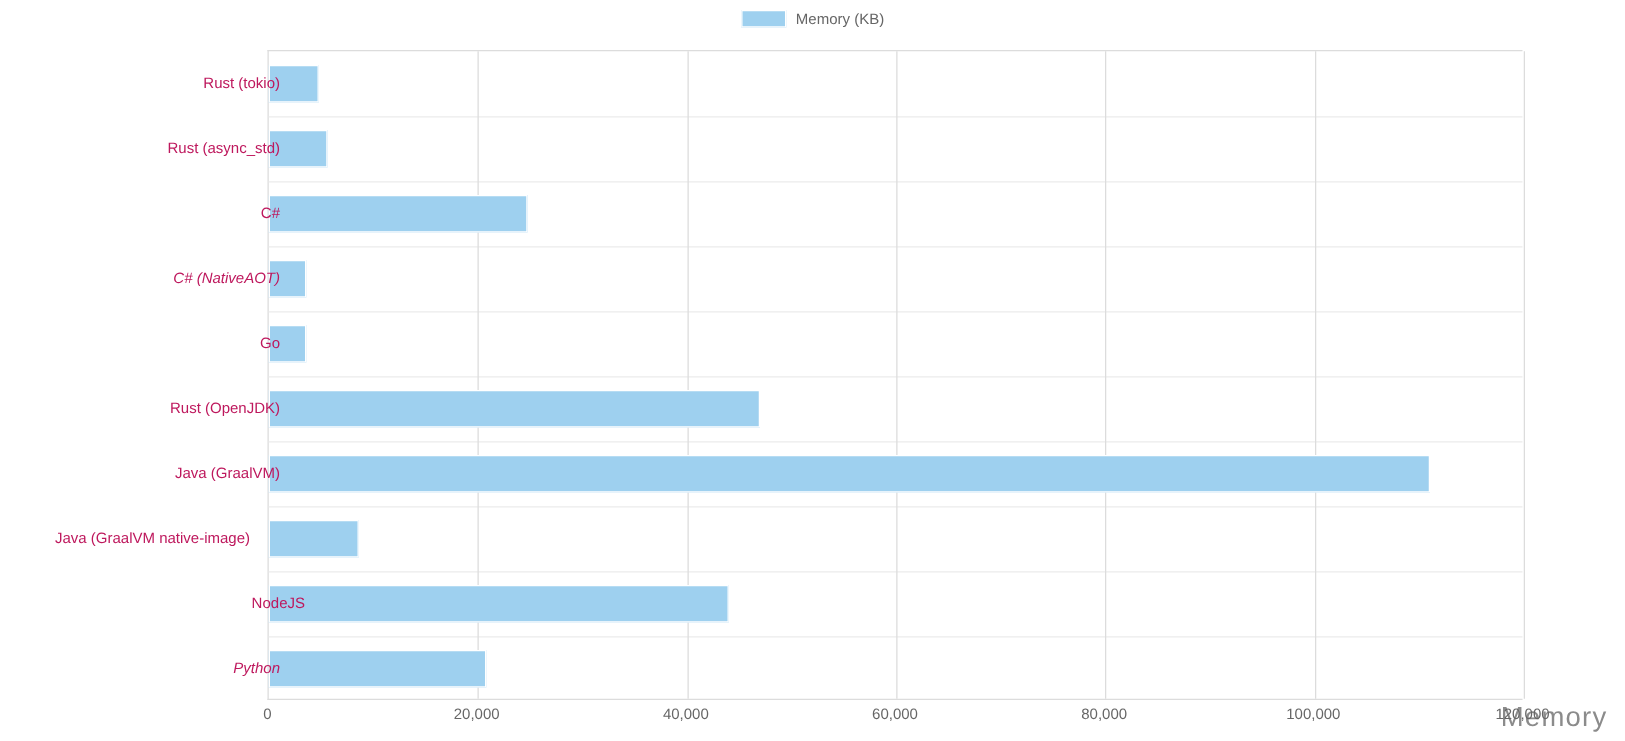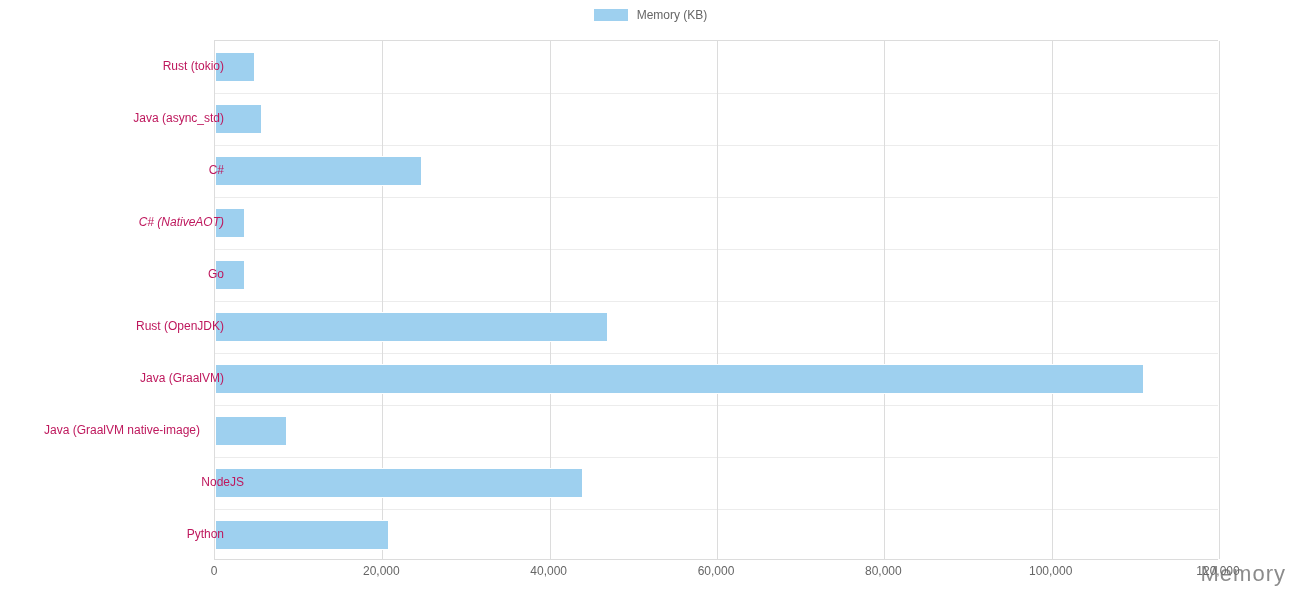--- a/index.html
+++ b/index.html
@@ -138,21 +138,21 @@
 <div class="watermark">Memory</div>
 
 <div class="x-label" style="left: 214px;">0</div>
 <div class="x-label" style="left: 381.333px;">20,000</div>
 <div class="x-label" style="left: 548.667px;">40,000</div>
 <div class="x-label" style="left: 716px;">60,000</div>
 <div class="x-label" style="left: 883.333px;">80,000</div>
 <div class="x-label" style="left: 1050.67px;">100,000</div>
 <div class="x-label" style="left: 1218px;">120,000</div>
 <div class="y-label" style="top: 66px;">Rust (tokio)</div>
-<div class="y-label" style="top: 118px;">Java (async_std)</div>
+<div class="y-label" style="top: 118px;">Rust (async_std)</div>
 <div class="y-label" style="top: 170px;">C#</div>
 <div class="y-label" style="top: 222px; font-style: italic;">C# (NativeAOT)</div>
 <div class="y-label" style="top: 274px;">Go</div>
 <div class="y-label" style="top: 326px;">Rust (OpenJDK)</div>
 <div class="y-label" style="top: 378px;">Java (GraalVM)</div>
 <div class="y-label" style="top: 430px; text-align: center;">Java (GraalVM native-image)</div>
 <div class="y-label" style="top: 482px; padding-left: 20px;">NodeJS</div>
-<div class="y-label" style="top: 534px;">Python</div>
+<div class="y-label" style="top: 534px; font-style: italic;">Python</div>
 
 </body></html>

